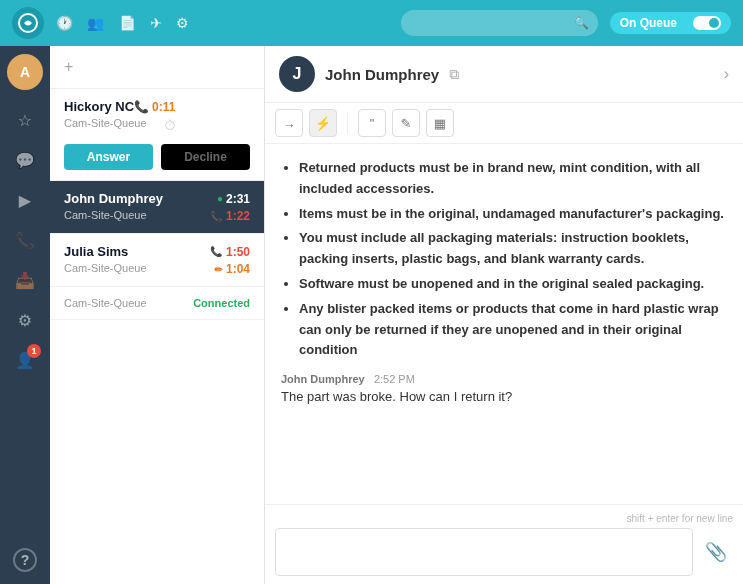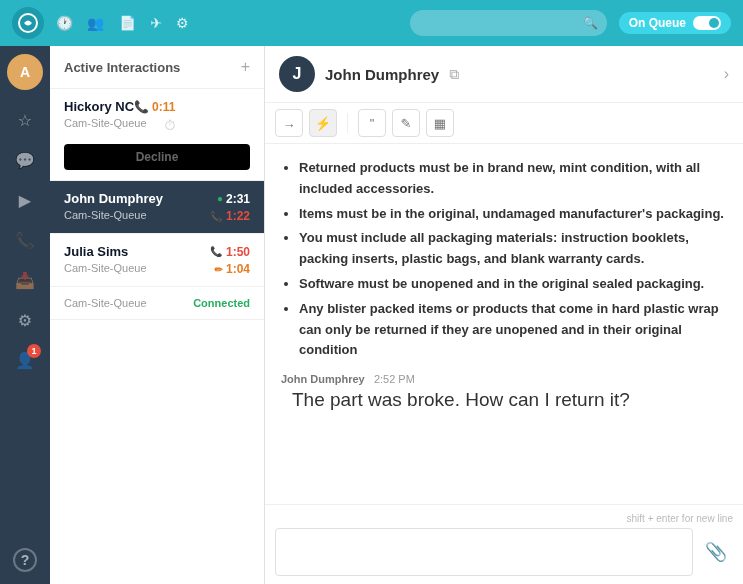--- a/index.html
+++ b/index.html
@@ -34,21 +34,21 @@
       outline: none;
     }
     .top-nav-search::placeholder { color: rgba(255,255,255,0.6); }
     .search-icon-wrap { position: relative; display: flex; align-items: center; }
     .search-icon-nav { position: absolute; right: 8px; color: rgba(255,255,255,0.7); font-size: 12px; }
     .on-queue-btn {
       background: #3dd6e8;
       border: none; border-radius: 14px;
       color: white; font-size: 12px; font-weight: 600;
       padding: 4px 10px; cursor: pointer;
-      display: flex; align-items: flex-end; gap: 7px;
+      display: flex; align-items: flex-end; gap: 16px;
     }
     .toggle-on {
       width: 28px; height: 14px; background: white;
       border-radius: 7px; position: relative;
     }
     .toggle-on::after {
       content: ''; position: absolute;
       right: 2px; top: 2px;
       width: 10px; height: 10px;
       background: #2ab5c5; border-radius: 50%;
@@ -233,21 +233,21 @@
     .message-list li { margin-bottom: 4px; }
 
     .chat-bubble {
       margin-top: 12px;
     }
     .bubble-meta {
       font-size: 11px; color: #999; margin-bottom: 4px; margin-top: 12px;
     }
     .bubble-meta span.name { color: #777; font-weight: 600; }
     .bubble-text {
-      font-size: 19px; color: #333; margin-left: 11px;
+      font-size: 13px; color: #333;
     }
 
     
     .chat-input-area {
       border-top: 1px solid #eee;
       padding: 8px 10px;
     }
     .chat-hint {
       text-align: right; font-size: 10px; color: #bbb; margin-bottom: 4px;
     }
@@ -322,41 +322,41 @@
       </div>
     <div class="sidebar-icon-item" style="position:relative;">
       <span>👤</span>
       <span class="badge">1</span>
     </div>
     <div class="sidebar-icon-item sidebar-bottom" style="margin-top:auto; color:rgba(255,255,255,0.6); font-size:14px; font-weight:bold; border:2px solid rgba(255,255,255,0.3); border-radius:50%; width:24px;height:24px; display:flex;align-items:center;justify-content:center; margin-left:auto;margin-right:auto;margin-bottom:12px;">?</div>
   </div>
 
   <div class="interactions-panel">
     <div class="interactions-header">
-      <span class="interactions-title">Active Interactions</span>
       <span class="add-icon">+</span>
     </div>
 
     <div class="incoming-section">
       <div class="incoming-top">
         <div>
           <div class="interaction-row1">
             <span class="interaction-name">Hickory NC</span>
             <span class="timer orange">
               <span>📞</span>
               <span>0:11</span>
             </span>
           </div>
           <div class="interaction-queue">
             <span>Cam-Site-Queue</span>
             <span class="clock-icon">⏱</span>
           </div>
         </div>
       </div>
       <div class="answer-decline">
+        <button class="btn-answer">Answer</button>
         <button class="btn-decline">Decline</button>
       </div>
     </div>
 
     <div class="interaction-item active">
       <div class="interaction-row1">
         <span class="interaction-name">John Dumphrey</span>
         <span class="timer white">
           <span style="color:#27ae60; font-size:10px;">●</span>
           <span>2:31</span>

